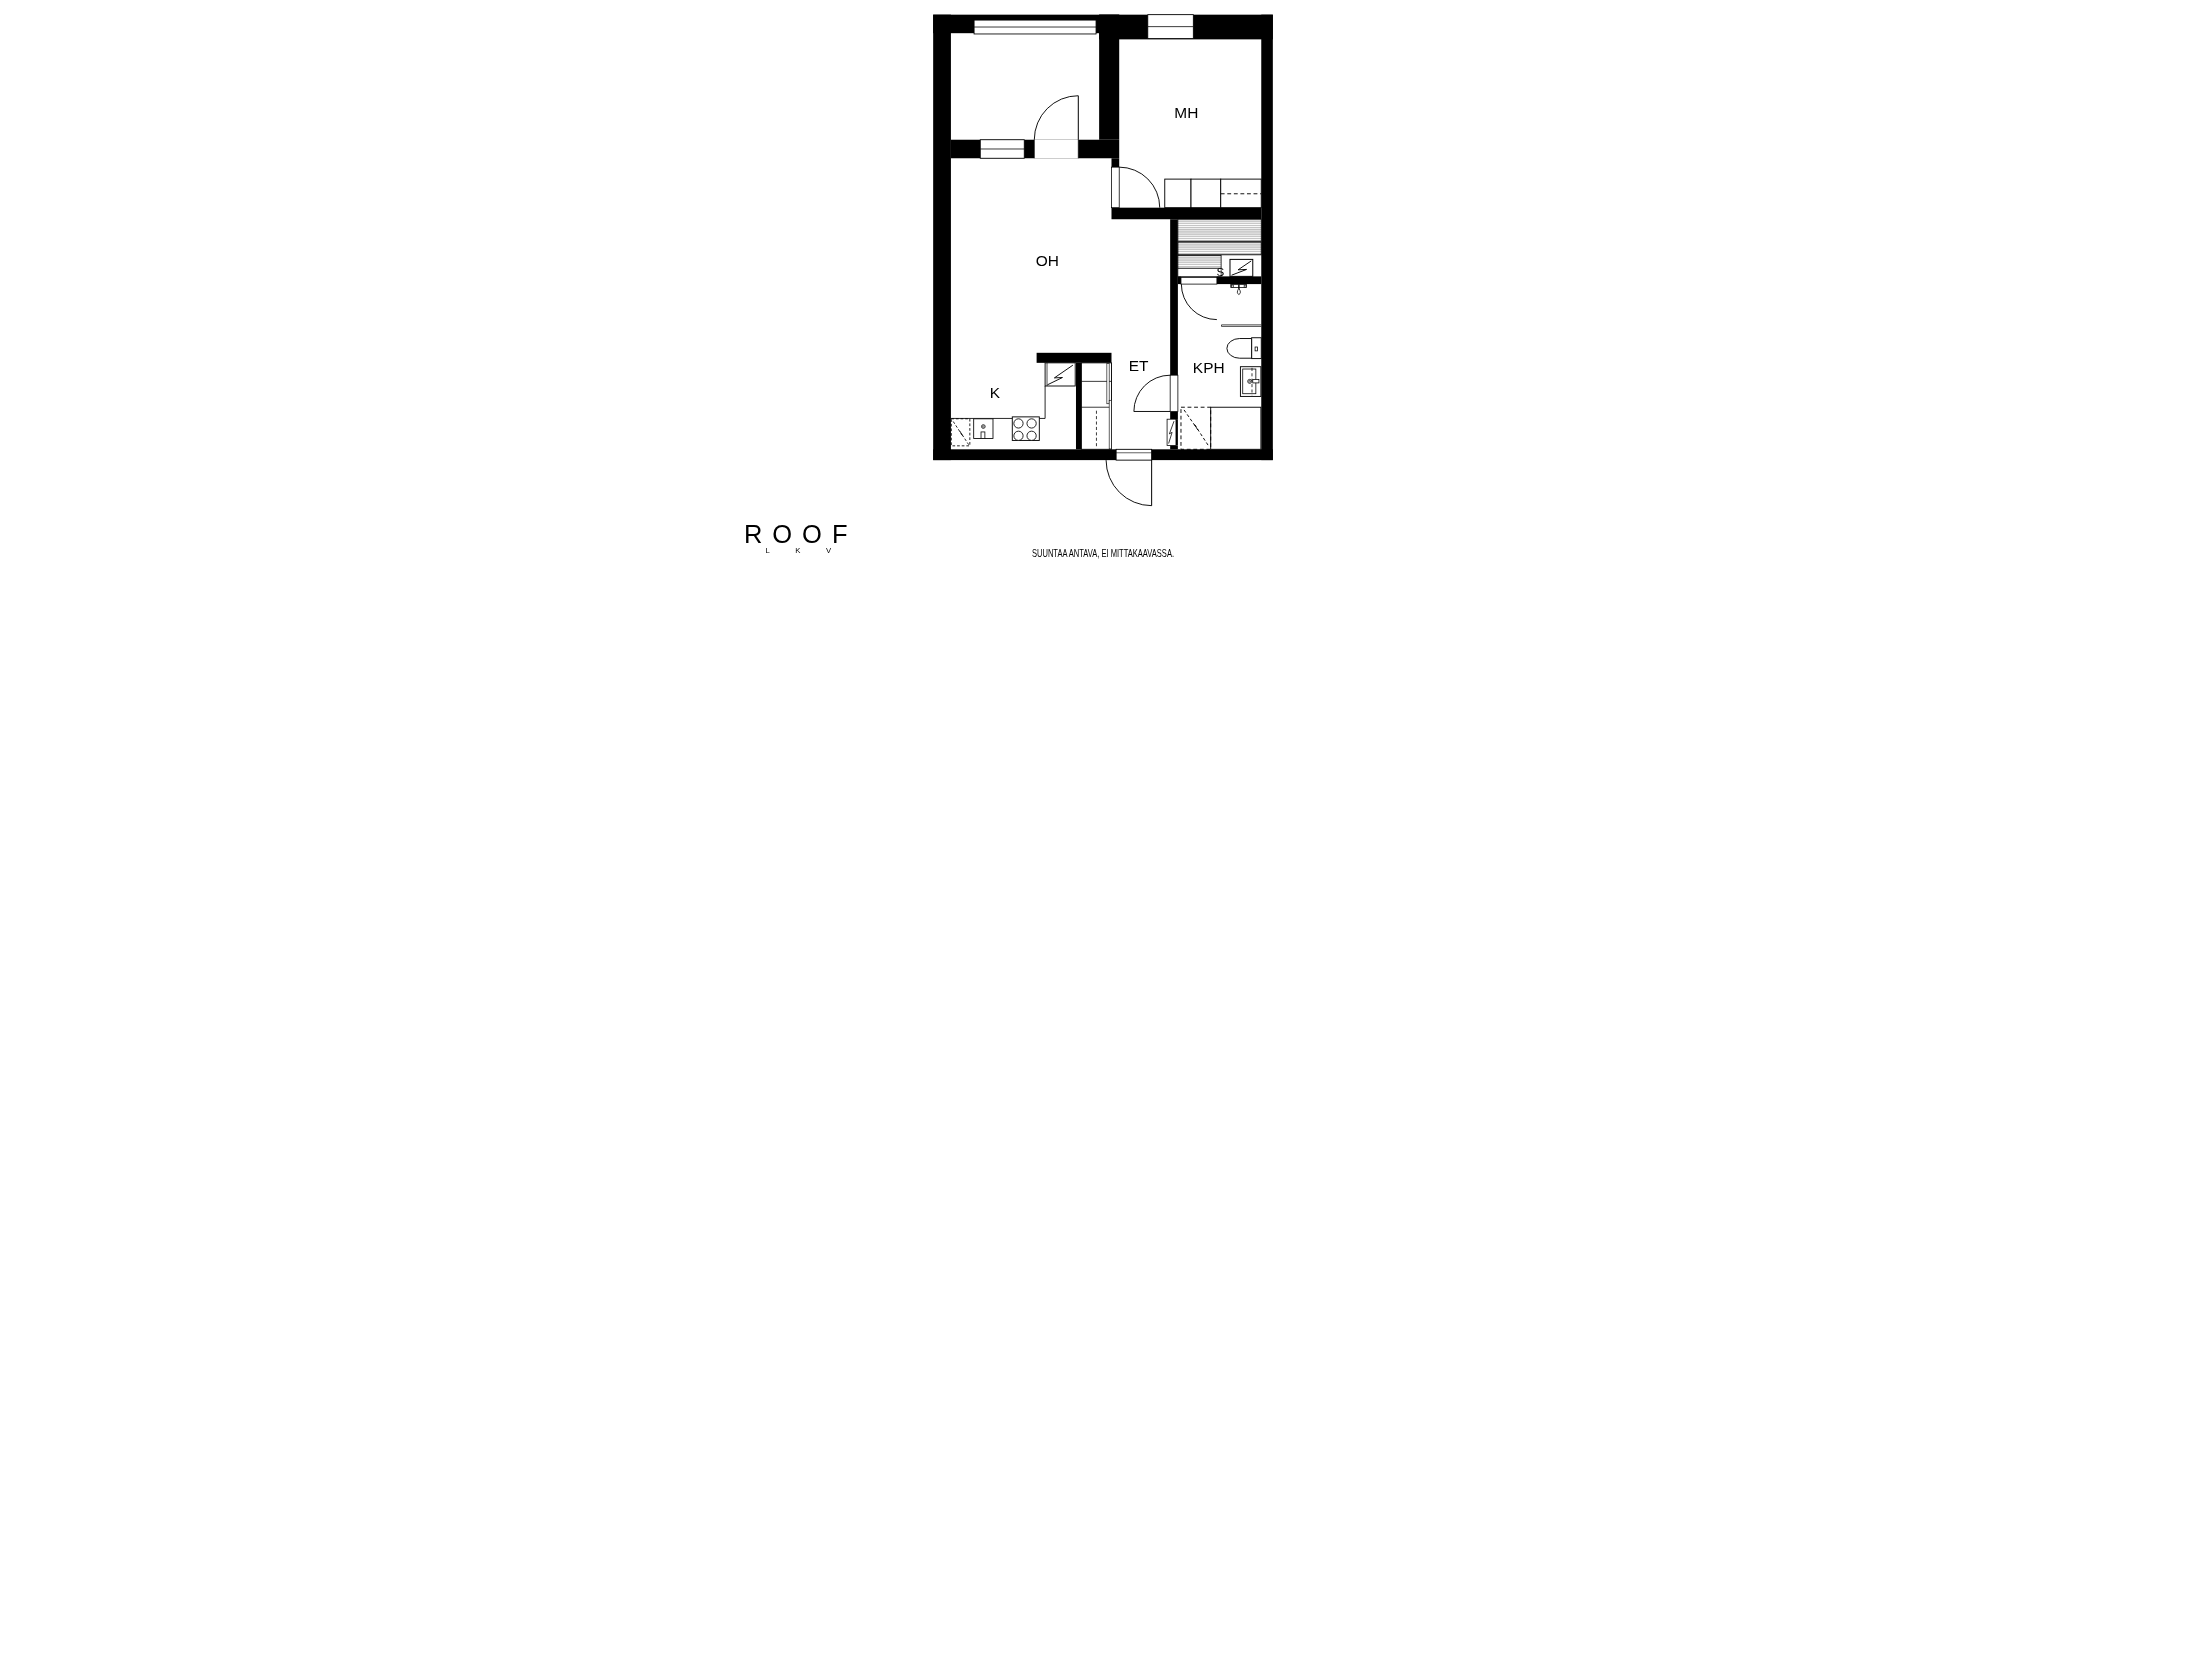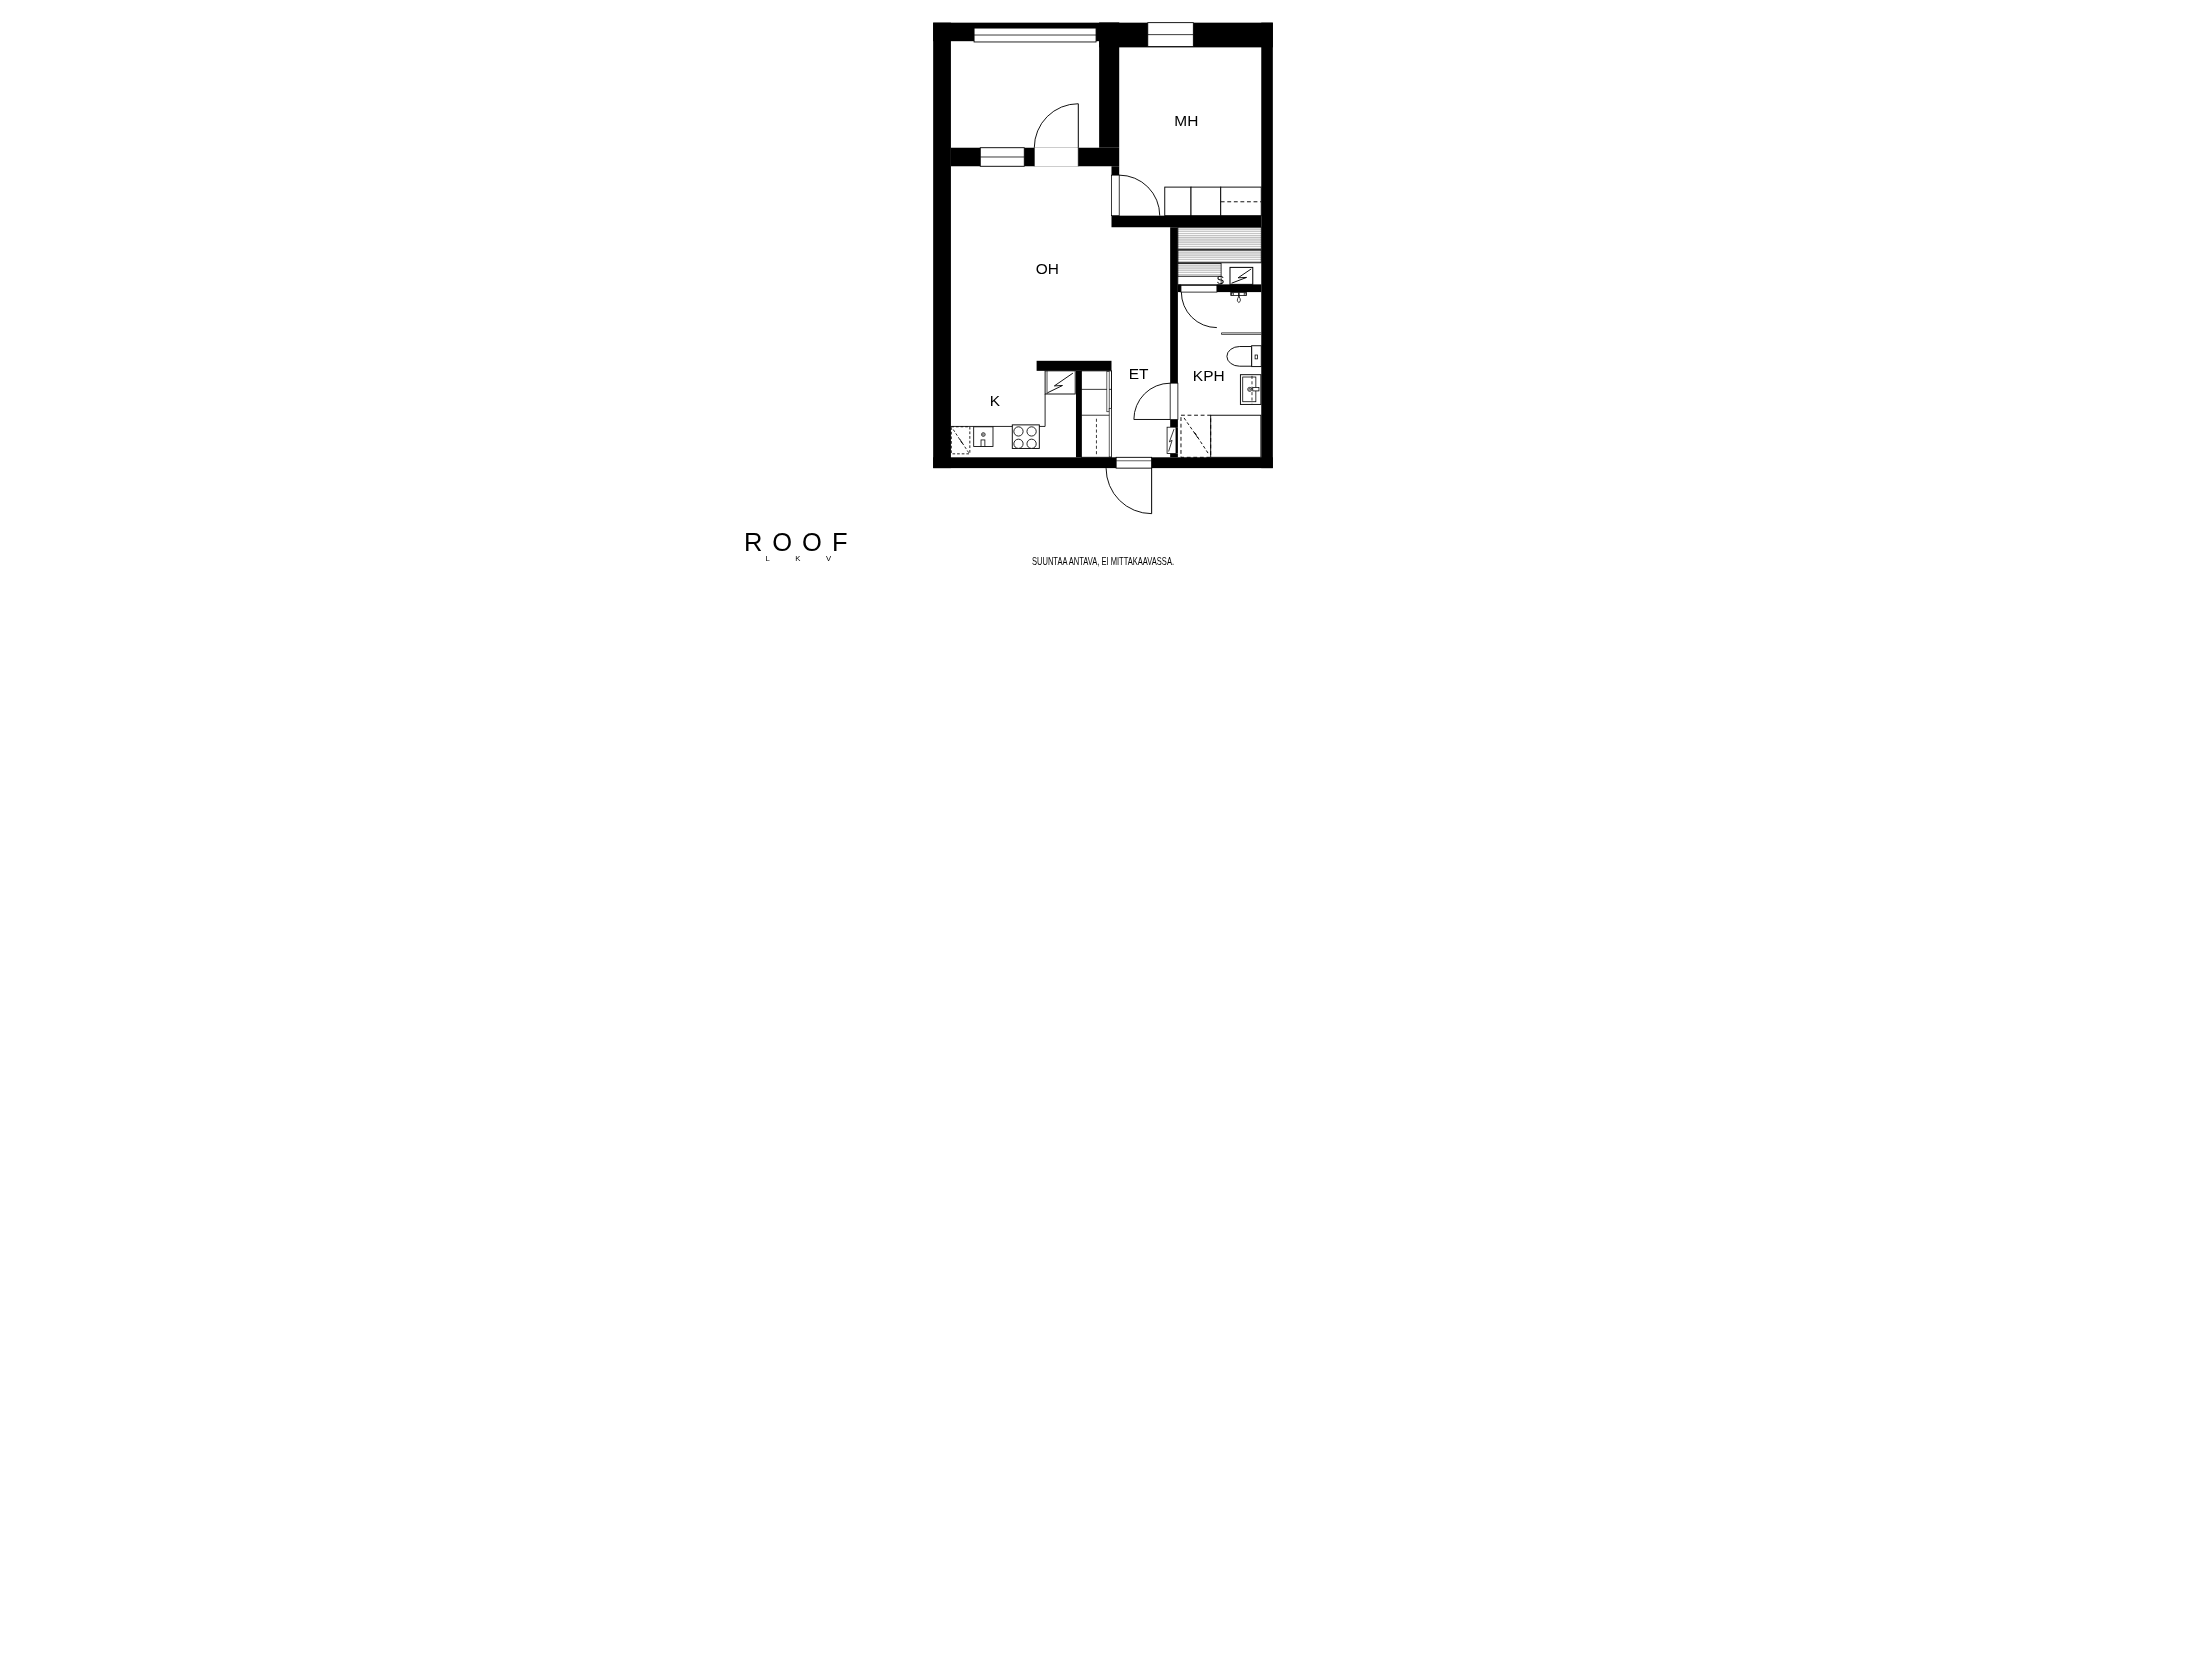--- a/index.html
+++ b/index.html
@@ -1,16 +1,16 @@
 <!DOCTYPE html>
 <html style="font-size:8.8px"><head>
 <meta charset="utf-8">
 <style>
   html, body { margin: 0; padding: 0; background: #ffffff; }
-  .page { width: 100%; max-width: 772px; margin: 8px auto; }
+  .page { width: 100%; max-width: 772px; margin: 0 auto; }
   svg { display: block; width: 100%; height: auto; background: #fff; }
   text { font-family: "Liberation Sans", "DejaVu Sans", sans-serif; fill: #000; }
   .room-label { font-size: 20px; }
   .s-label { font-size: 15px; }
   .logo-main { font-size: 33px; letter-spacing: 2px; font-weight: 400; }
   .logo-sub { font-size: 10px; }
   .disclaimer { font-size: 14.5px; }
 </style>
 </head>
 <body>

